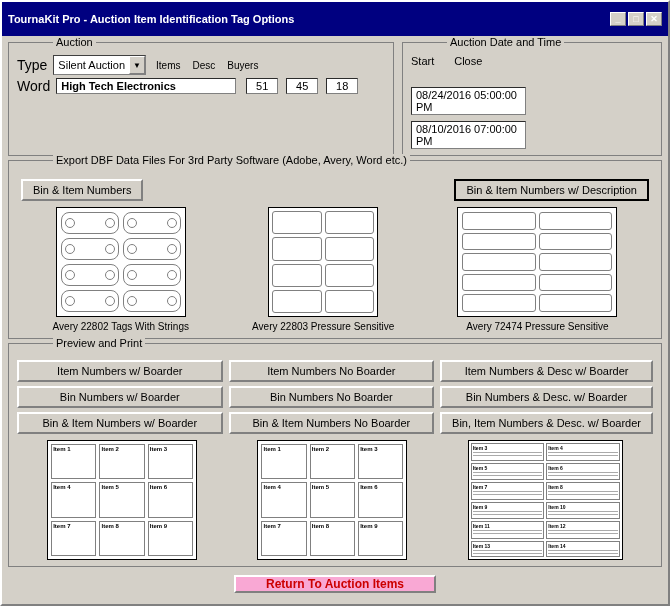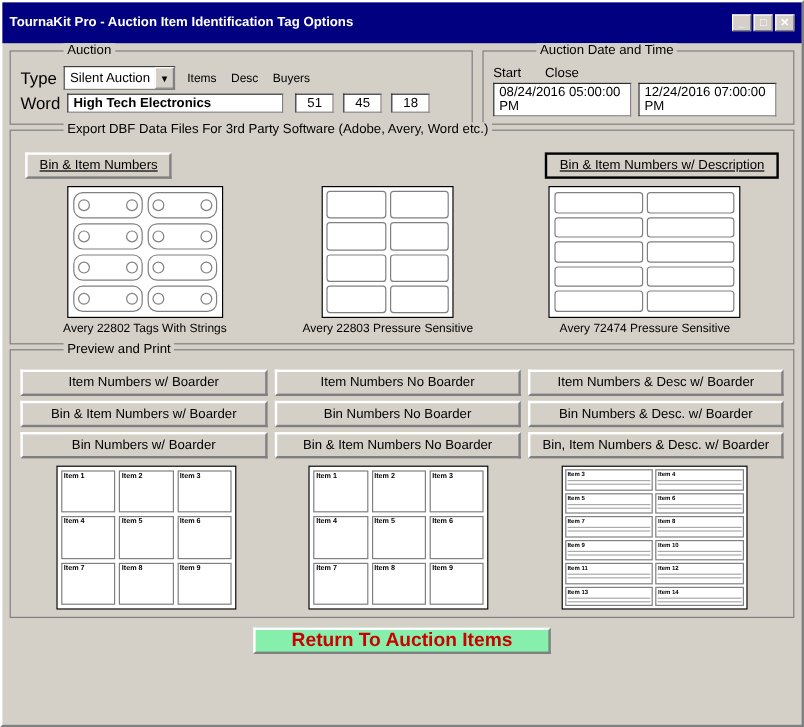--- a/index.html
+++ b/index.html
@@ -103,21 +103,20 @@
     }
     .export-section {
       flex-shrink: 0;
     }
     .export-buttons {
       display: flex;
       justify-content: space-between;
       align-items: flex-start;
       margin-top: 8px;
       padding: 0 4px;
-      text-decoration: underline;
     }
     .win-button {
       background: #d4d0c8;
       border: 2px solid;
       border-top-color: #ffffff;
       border-left-color: #ffffff;
       border-right-color: #808080;
       border-bottom-color: #808080;
       padding: 3px 10px;
       font-size: 11px;
@@ -259,28 +258,28 @@
       padding: 1px;
       display: flex;
       flex-direction: column;
     }
     .bottom-btn-row {
       display: flex;
       justify-content: center;
       margin-top: 4px;
     }
     .return-button {
-      background: #86efac;
+      background: #f9a8d4;
       border: 2px solid;
       border-top-color: #ffffff;
       border-left-color: #ffffff;
       border-right-color: #808080;
       border-bottom-color: #808080;
       padding: 0 30px;
-      font-size: 16px;
+      font-size: 12px;
       cursor: pointer;
       color: #cc0000;
       font-weight: bold;
     }
   </style>
 </head>
 <body>
 
 <div class="window">
 
@@ -321,23 +320,23 @@
           </div>
         </div>
       </div>
 
       <div class="fieldset" style="padding-top:10px; min-width:260px;">
         <span class="fieldset-legend">Auction Date and Time</span>
         <div style="display:flex; gap:20px; margin-top:2px;">
           <span>Start</span>
           <span>Close</span>
         </div>
-        <div style="display:flex; gap:6px; margin-top:2px; ">
+        <div style="display:flex; gap:6px; margin-top:20px; flex-direction:column;">
           <div class="input-box" style="width:115px;">08/24/2016 05:00:00 PM</div>
-          <div class="input-box" style="width:115px;">12/24/2016 07:00:00 PM</div>
+          <div class="input-box" style="width:115px;">08/10/2016 07:00:00 PM</div>
         </div>
       </div>
     </div>
 
     <div class="fieldset export-section" style="padding-top:10px;">
       <span class="fieldset-legend">Export DBF Data Files For 3rd Party Software (Adobe, Avery, Word etc.)</span>
 
       <div class="export-buttons">
         <button class="win-button">Bin &amp; Item Numbers</button>
         <button class="win-button highlighted">Bin &amp; Item Numbers w/ Description</button>
@@ -390,22 +389,22 @@
         </div>
       </div>
     </div>
 
     <div class="fieldset preview-section" style="padding-top:10px;">
       <span class="fieldset-legend">Preview and Print</span>
 
       <div class="preview-buttons-row">
         <div class="preview-col">
           <button class="win-button">Item Numbers w/ Boarder</button>
+          <button class="win-button">Bin Numbers w/ Boarder</button>
           <button class="win-button">Bin &amp; Item Numbers w/ Boarder</button>
-          <button class="win-button">Bin Numbers w/ Boarder</button>
         </div>
         <div class="preview-col">
           <button class="win-button">Item Numbers No Boarder</button>
           <button class="win-button">Bin Numbers No Boarder</button>
           <button class="win-button">Bin &amp; Item Numbers No Boarder</button>
         </div>
         <div class="preview-col">
           <button class="win-button">Item Numbers &amp; Desc w/ Boarder</button>
           <button class="win-button">Bin Numbers &amp; Desc. w/ Boarder</button>
           <button class="win-button">Bin, Item Numbers &amp; Desc. w/ Boarder</button>

